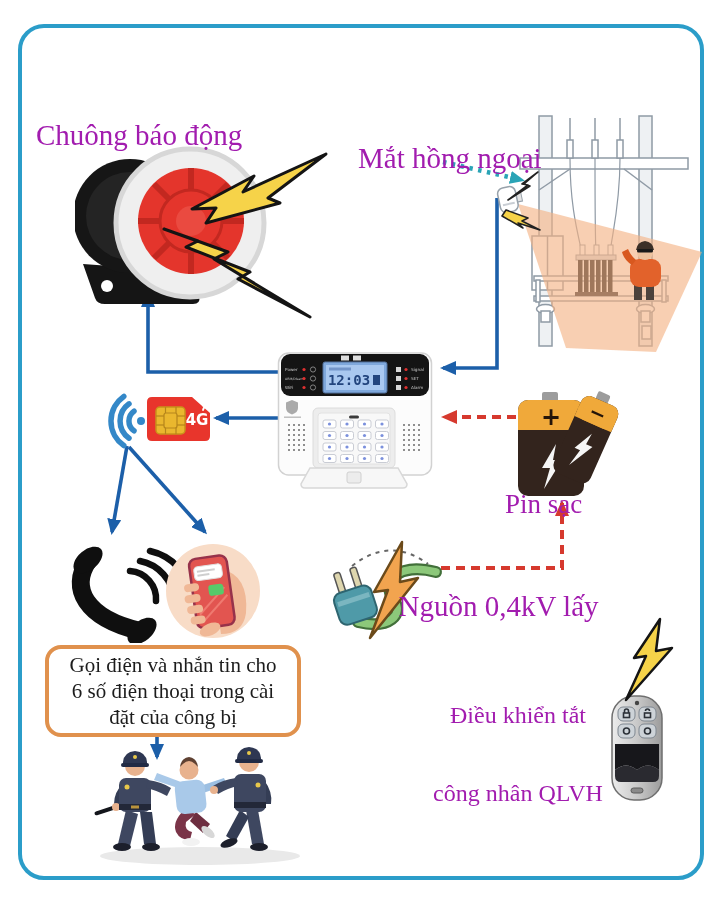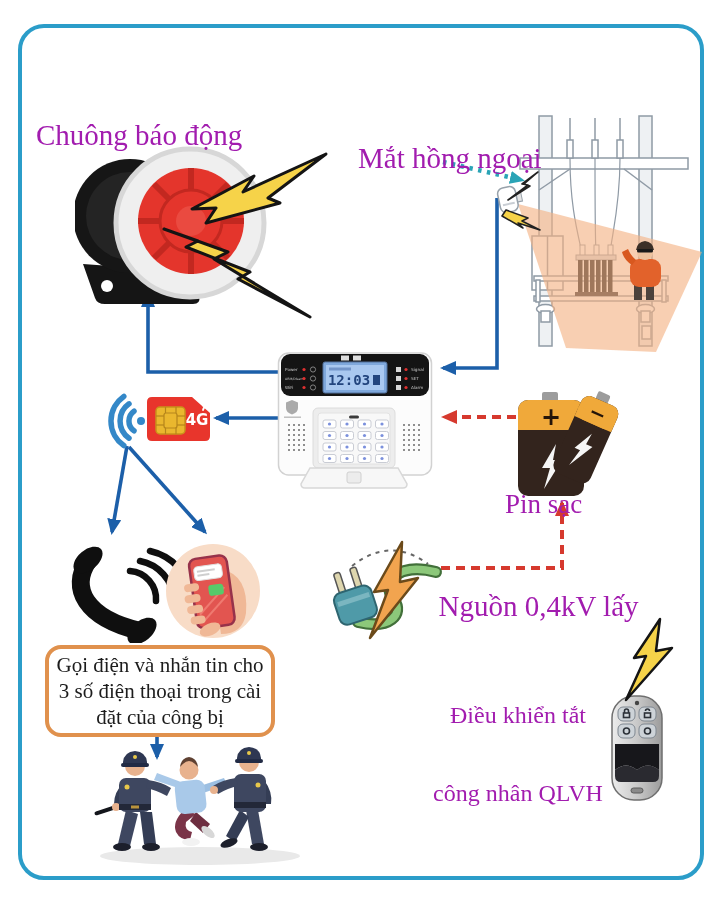--- a/index.html
+++ b/index.html
@@ -6,24 +6,24 @@
   #stage{position:relative;width:720px;height:912px;background:#ffffff;overflow:hidden;
          font-family:"Liberation Serif","DejaVu Serif",serif;}
   .abs{position:absolute;}
   .frame{left:18px;top:24px;width:678px;height:848px;border:4px solid #2b9dc9;border-radius:26px;position:absolute;}
   .title{left:30px;top:44px;width:660px;text-align:center;font-size:30px;font-weight:bold;
          color:#c32020;letter-spacing:.4px;position:absolute;}
   .lbl{position:absolute;color:#a21caf;}
   .lbl-siren{left:36px;top:119px;font-size:29px;}
   .lbl-pir{left:358px;top:142px;font-size:29px;}
   .lbl-pin{left:505px;top:489px;width:120px;font-size:27px;}
-  .lbl-nguon{left:416px;top:588px;width:245px;text-align:center;font-size:29px;line-height:37px;}
+  .lbl-nguon{left:376px;top:588px;width:245px;text-align:center;font-size:29px;line-height:37px;}
   .lbl-remote{left:398px;top:696px;width:240px;text-align:center;font-size:24px;line-height:39px;}
   .callbox{left:45px;top:645px;width:222px;border:4px solid #e0914d;border-radius:16px;background:#fff;
-           text-align:center;font-size:21px;line-height:26px;padding:3px 0;position:absolute;color:#1c1c1c;}
+           text-align:center;font-size:21px;line-height:26px;padding:3px 13px;position:absolute;color:#1c1c1c;}
   svg{display:block;}
 </style>
 </head>
 <body>
 
 <div id="stage">
 
   <div class="frame"></div>
 
   <svg class="abs" id="arrows" style="left:0;top:0" width="720" height="912" viewBox="0 0 720 912">
@@ -410,21 +410,21 @@
   </svg>
 
   <div class="lbl lbl-siren">Chuông báo động</div>
   <div class="lbl lbl-pir">Mắt hồng ngoại</div>
   <div class="lbl lbl-pin">Pin sạc</div>
   <div class="lbl lbl-nguon">
     <span>Nguồn 0,4kV lấy</span><br>
   </div>
   <div class="callbox">
     <span>Gọi điện và nhắn tin cho</span><br>
-    <span>3 số điện thoại trong cài</span><br>
+    <span>6 số điện thoại trong cài</span><br>
     <span>đặt của công bị</span>
   </div>
   <div class="lbl lbl-remote">
     <span>Điều khiển tắt</span><br>
     <br>
     <span>công nhân QLVH</span>
   </div>
 
 </div>
 

